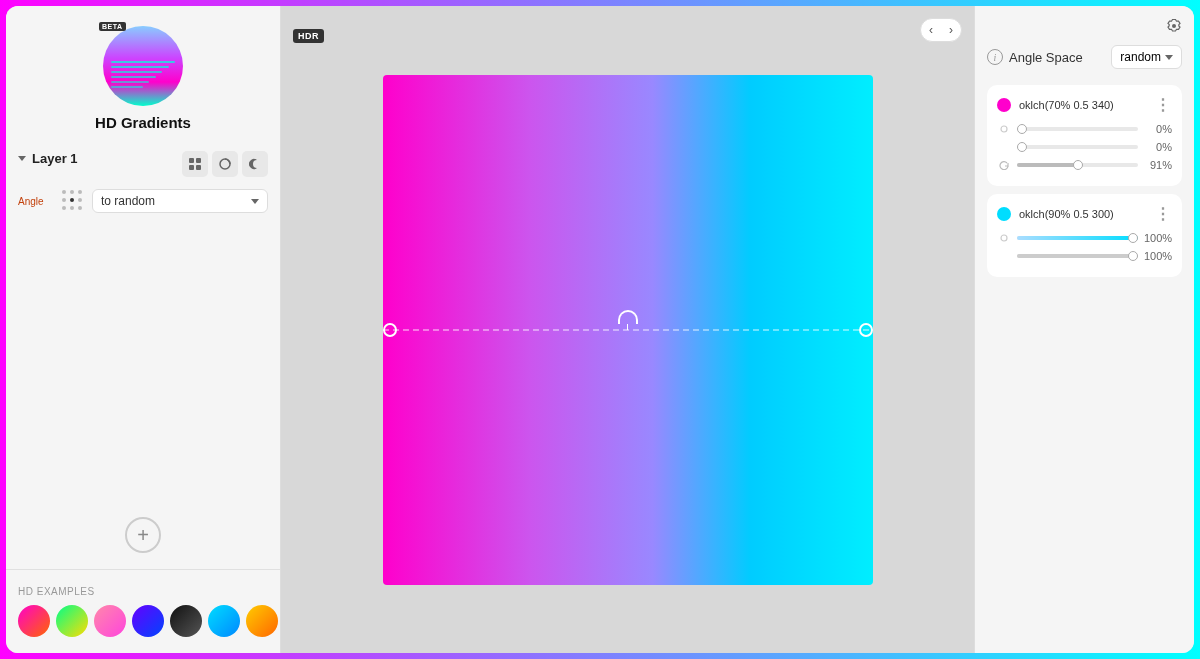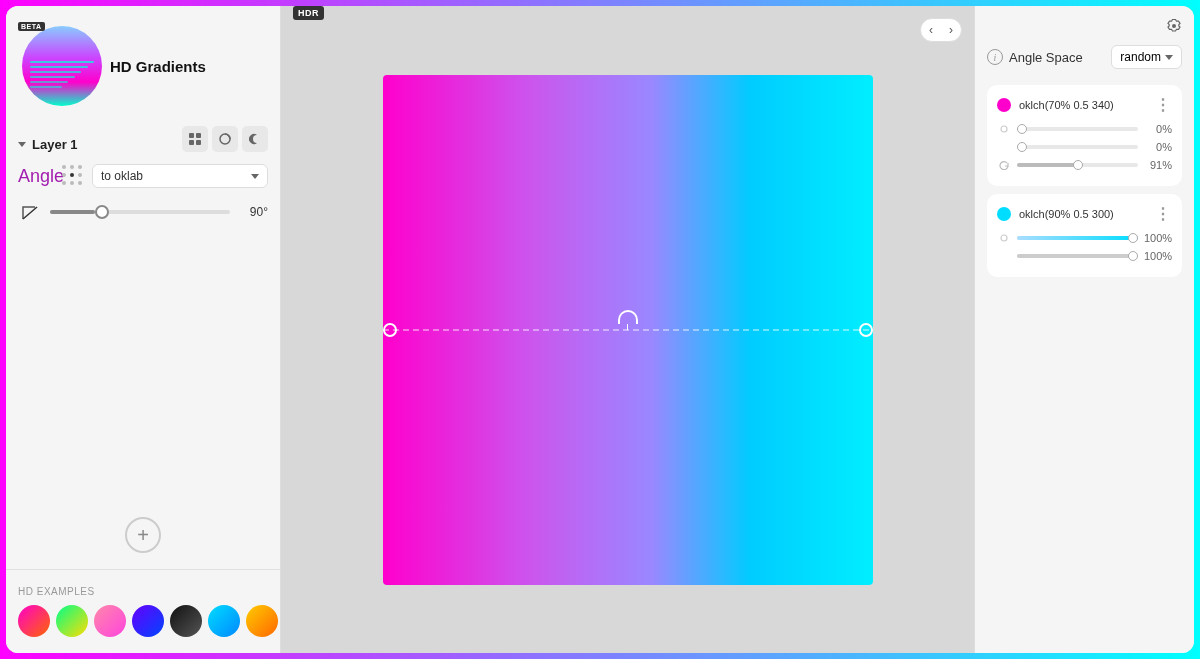--- a/index.html
+++ b/index.html
@@ -26,21 +26,21 @@
     .sidebar {
       width: 275px;
       background: #f5f5f5;
       display: flex;
       flex-direction: column;
       border-right: 1px solid #ddd;
       flex-shrink: 0;
     }
     .sidebar-header {
       display: flex;
-      flex-direction: row;
+      flex-direction: column;
       align-items: center;
       padding: 20px 16px 12px;
       gap: 8px;
     }
     .logo-circle {
       width: 80px;
       height: 80px;
       border-radius: 50%;
       overflow: hidden;
       position: relative;
@@ -81,21 +81,21 @@
       color: #111;
     }
 
     
     .layer-section {
       padding: 8px 12px;
       flex: 1;
     }
     .layer-header {
       display: flex;
-      align-items: flex-end;
+      align-items: flex-start;
       justify-content: space-between;
       margin-bottom: 12px;
     }
     .layer-title-row {
       display: flex;
       align-items: center;
       gap: 6px;
     }
     .layer-title {
       font-size: 13px;
@@ -128,22 +128,22 @@
     }
 
     
     .angle-row {
       display: flex;
       align-items: center;
       gap: 8px;
       margin-bottom: 12px;
     }
     .angle-label {
-      font-size: 18px;
-      color: #a21caf;
+      font-size: 10px;
+      color: #c2410c;
       width: 36px;
     }
     .dots-grid {
       width: 22px;
       height: 22px;
       display: grid;
       grid-template-columns: repeat(3, 1fr);
       gap: 2px;
     }
     .dot {
@@ -265,21 +265,21 @@
     .canvas-area {
       flex: 1;
       background: #d8d8d8;
       display: flex;
       align-items: center;
       justify-content: center;
       position: relative;
     }
     .hdr-badge {
       position: absolute;
-      top: 0;
+      top: 23px;
       left: 12px;
       background: #333;
       color: white;
       font-size: 9px;
       font-weight: bold;
       padding: 2px 5px;
       border-radius: 3px;
       letter-spacing: 0.5px;
     }
     .nav-arrows {
@@ -530,38 +530,25 @@
           <div class="dot"></div>
           <div class="dot"></div>
           <div class="dot"></div>
           <div class="dot active"></div>
           <div class="dot"></div>
           <div class="dot"></div>
           <div class="dot"></div>
           <div class="dot"></div>
         </div>
         <div class="direction-select">
-          <span>to oklab</span>
+          <span>to random</span>
           <div class="chevron-down" style="margin-left:auto"></div>
         </div>
       </div>
 
-      <div class="angle-slider-row">
-        <div class="angle-icon">
-          <svg width="20" height="20" viewBox="0 0 20 20">
-            <path d="M3 17 L3 5 L15 5" stroke="#555" stroke-width="1.5" fill="none"></path>
-            <path d="M3 17 L17 5" stroke="#333" stroke-width="1.5" fill="none"></path>
-          </svg>
-        </div>
-        <div class="slider-track">
-          <div class="slider-fill" style="width:25%"></div>
-          <div class="slider-thumb" style="left:25%"></div>
-        </div>
-        <span class="angle-value">90°</span>
-      </div>
     </div>
 
     <div class="add-btn-row">
       <button class="add-btn">+</button>
     </div>
 
     <div class="hd-examples">
       <div class="hd-examples-label">HD EXAMPLES</div>
       <div class="examples-row">
         <div class="example-swatch" style="background: linear-gradient(135deg, #ff00cc, #ff6600)"></div>

